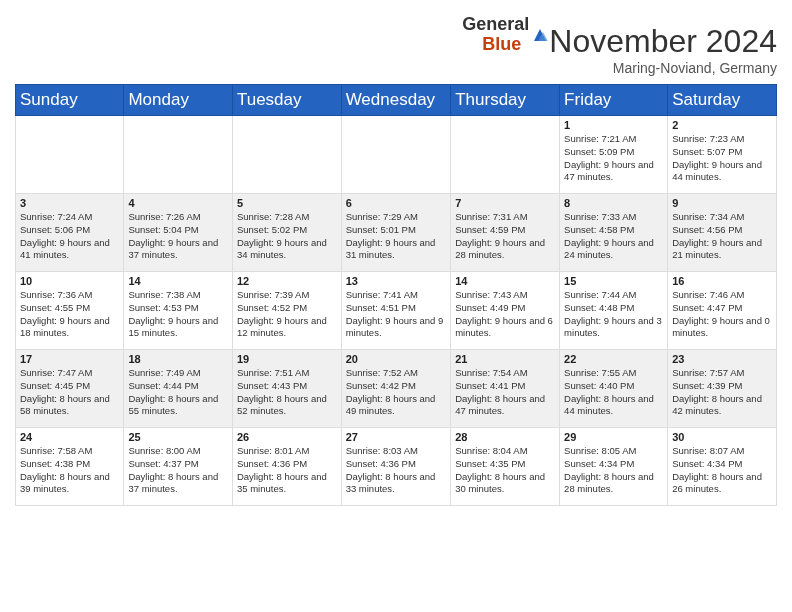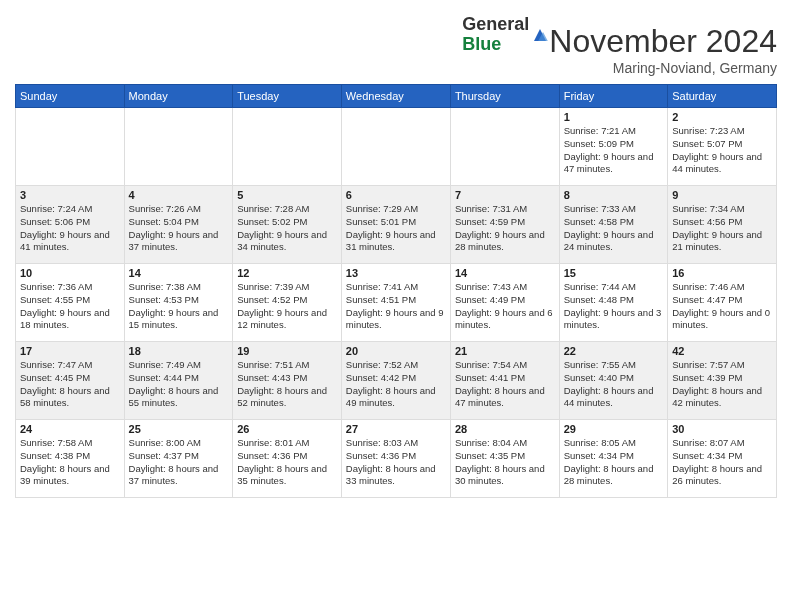--- a/index.html
+++ b/index.html
@@ -25,21 +25,21 @@
       display: flex;
       align-items: center;
       margin-top: 5px;
     }
     .logo-text {
       font-size: 18px;
       font-weight: bold;
       line-height: 1.1;
     }
     .logo-text .general { color: #333; }
-    .logo-text .blue { color: #15803d; }
+    .logo-text .blue { color: #c2410c; margin-left: 20px; }
     .logo-icon {
       width: 18px;
       height: 18px;
       margin-left: 2px;
     }
     .title-block {
       text-align: right;
     }
     .month-title {
       font-size: 32px;
@@ -54,21 +54,21 @@
     .calendar {
       width: 100%;
       border-collapse: collapse;
       font-size: 10px;
     }
     .calendar th {
       background: #2563c0;
       color: #fff;
       padding: 5px 4px;
       text-align: left;
-      font-size: 11px;
+      font-size: 17px;
       font-weight: normal;
       border: 1px solid #1a4fa0;
     }
     .calendar td {
       vertical-align: top;
       padding: 3px 4px;
       border: 1px solid #ddd;
       width: 110px;
       height: 78px;
       background: #fff;
@@ -224,21 +224,21 @@
           </td>
           <td style="background: rgb(240, 240, 240); margin-left: 43px;">
             <span class="day-num">21</span>
             <div class="day-info">Sunrise: 7:54 AM<br>Sunset: 4:41 PM<br>Daylight: 8 hours and 47 minutes.</div>
           </td>
           <td style="background: rgb(240, 240, 240);">
             <span class="day-num">22</span>
             <div class="day-info">Sunrise: 7:55 AM<br>Sunset: 4:40 PM<br>Daylight: 8 hours and 44 minutes.</div>
           </td>
           <td style="background: rgb(240, 240, 240);">
-            <span class="day-num">42</span>
+            <span class="day-num">23</span>
             <div class="day-info">Sunrise: 7:57 AM<br>Sunset: 4:39 PM<br>Daylight: 8 hours and 42 minutes.</div>
           </td>
         </tr>
         <tr style="background: rgb(255, 255, 255);">
           <td>
             <span class="day-num">24</span>
             <div class="day-info">Sunrise: 7:58 AM<br>Sunset: 4:38 PM<br>Daylight: 8 hours and 39 minutes.</div>
           </td>
           <td>
             <span class="day-num">25</span>

